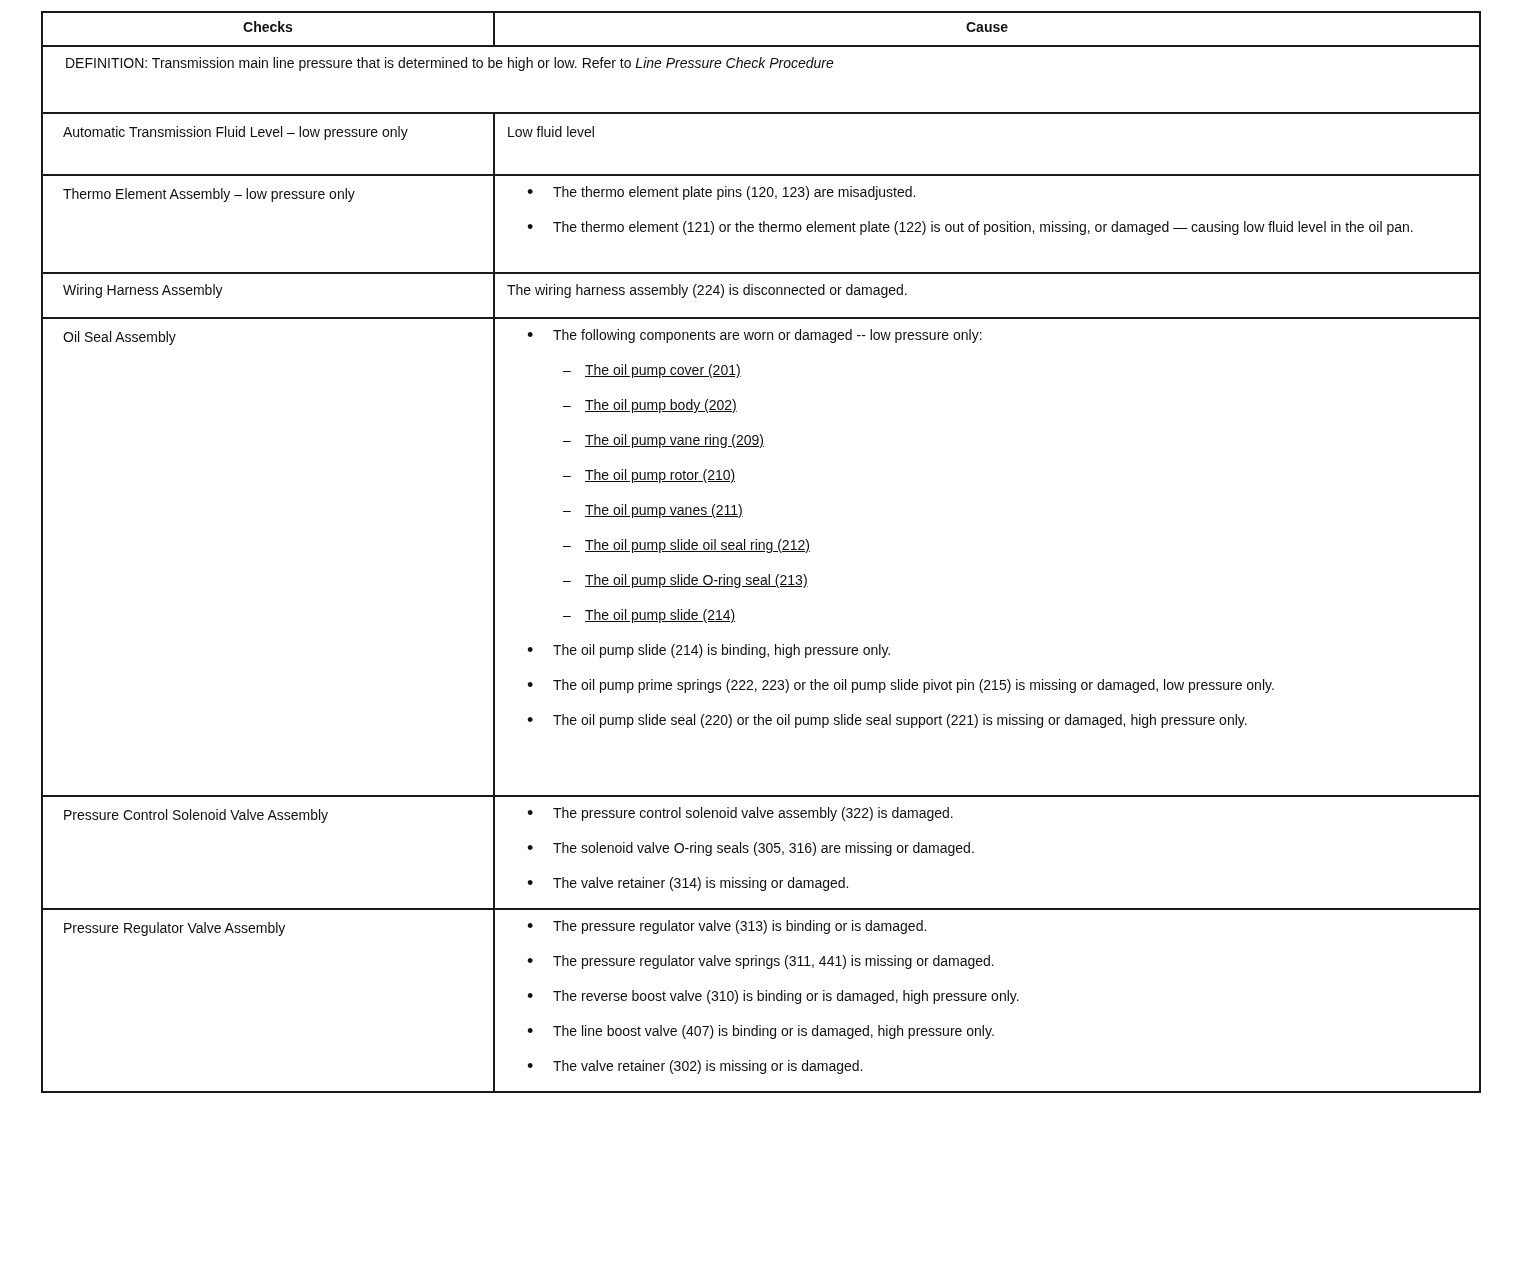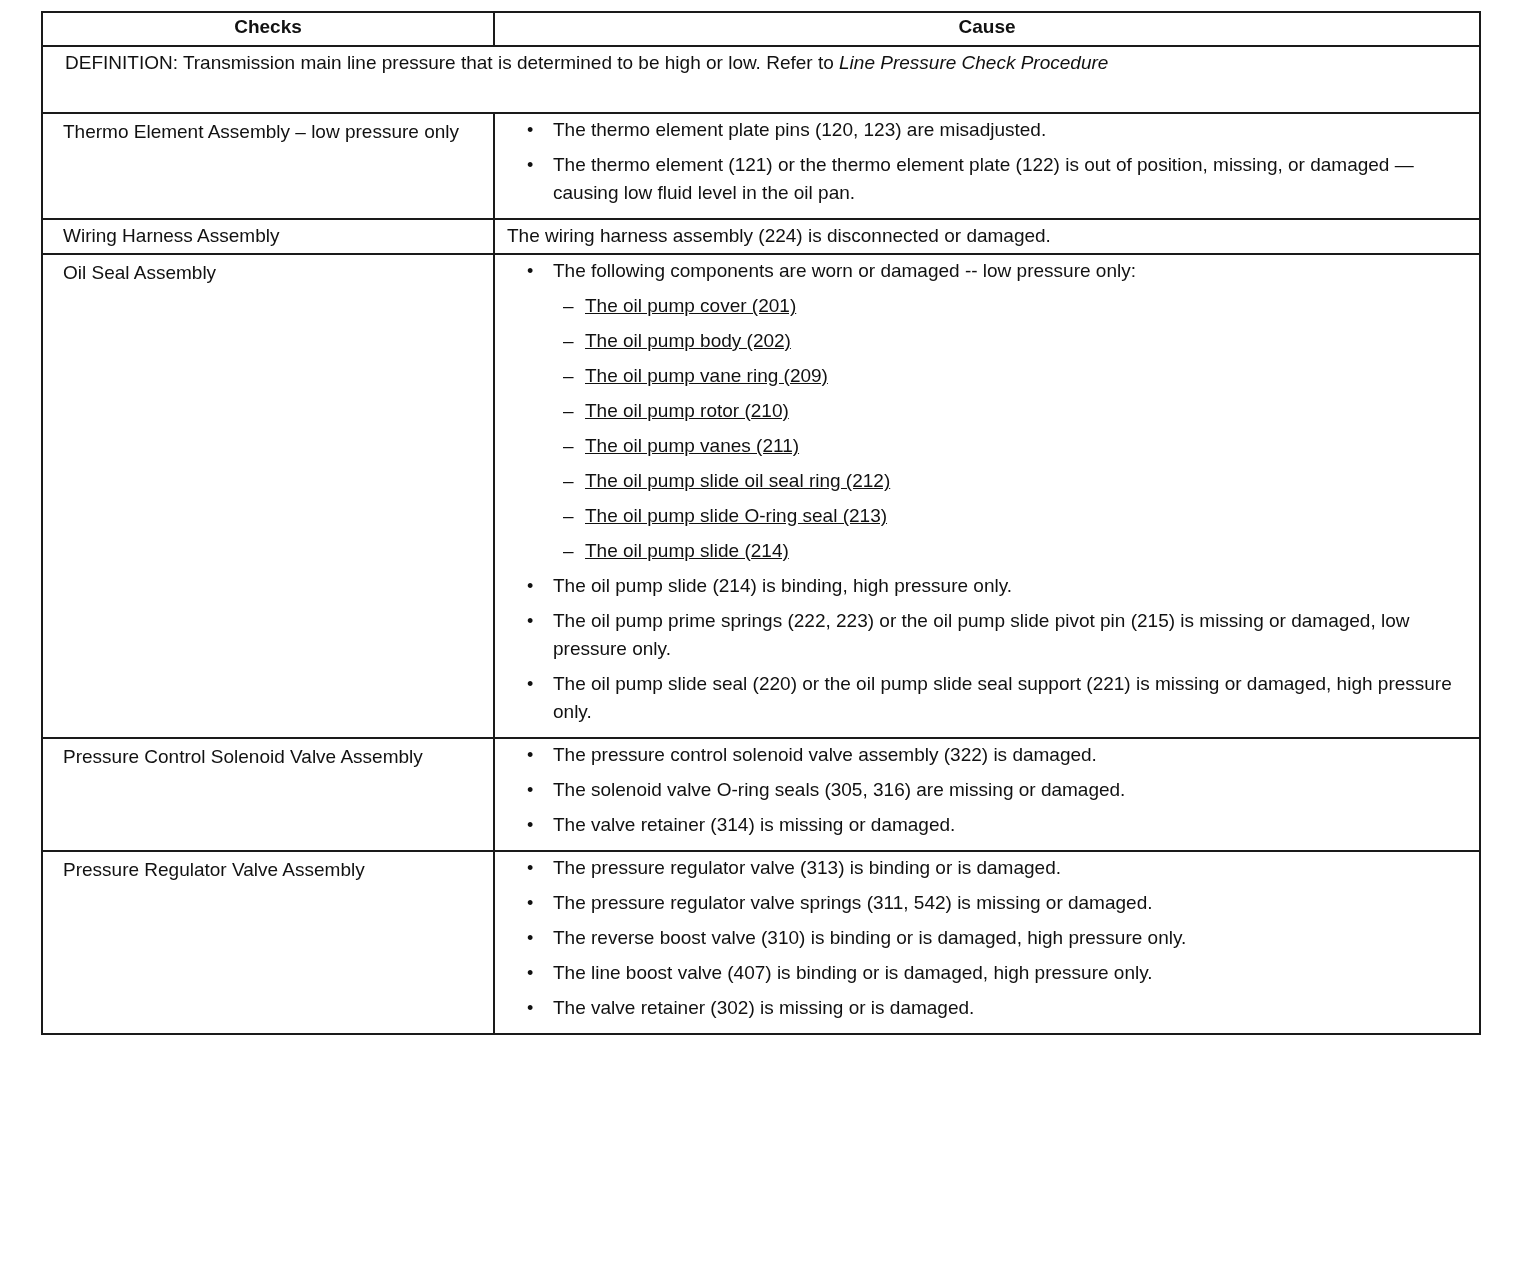--- a/index.html
+++ b/index.html
@@ -1,39 +1,39 @@
 <!DOCTYPE html>
 <html><head>
 <meta charset="utf-8">
 <style>
   html, body { margin: 0; padding: 0; background: #ffffff; }
   body { width: 1520px; height: 1262px; position: relative; overflow: hidden;
          font-family: "Liberation Sans", sans-serif; color: #111; }
   table.diag { position: absolute; left: 41px; top: 11px; width: 1438px;
                border-collapse: collapse; table-layout: fixed; }
   table.diag td, table.diag th { border: 2px solid #1a1a1a; vertical-align: top;
-               font-size: 19px; line-height: 28px; padding: 0; }
+               font-size: 14px; line-height: 28px; padding: 0; }
   col.c1 { width: 452px; }
   col.c2 { width: 986px; }
   th { font-weight: bold; text-align: center; height: 32px; line-height: 32px; }
   .def { height: 63px; padding: 2px 0 0 22px !important; }
   .def i { }
   td.check { padding: 4px 10px 0 20px !important; }
   td.cause-plain { padding: 4px 10px 0 12px !important; }
   td.cause-list { padding: 2px 10px 4px 0 !important; }
   ul.bl { list-style: none; margin: 0; padding: 0 0 0 32px; }
   ul.bl > li { position: relative; padding-left: 26px; margin: 0 0 7px 0; }
   ul.bl > li::before { content: "\2022"; position: absolute; left: 0; top: 0; font-size: 18px; }
   ul.sub { list-style: none; margin: 7px 0 0 0; padding: 0 0 0 10px; }
   ul.sub > li { margin: 0 0 7px 0; text-decoration: underline; }
   ul.sub > li .dash { display: inline-block; width: 22px; }
   .h-atf { height: 62px; }
   .h-thermo { height: 98px; }
   .h-filter { height: 70px; }
-  .h-wiring { height: 35px; }
+  .h-wiring { height: 45px; }
   .h-pump { height: 478px; }
   .h-pcs { height: 105px; }
   .h-tsr { height: 70px; }
   .h-prv { height: 174px; }
 </style>
 </head>
 <body>
 
 <table class="diag">
   <colgroup>
@@ -44,20 +44,24 @@
     <tr>
       <th>Checks</th>
       <th>Cause</th>
     </tr>
   </thead>
   <tbody>
     <tr>
       <td colspan="2" class="def"><span>DEFINITION: Transmission main line pressure that is determined to be high or low. Refer to </span><i>Line Pressure Check Procedure</i></td>
     </tr>
 
+    <tr class="h-atf">
+      <td class="check">Automatic Transmission Fluid Level – low pressure only</td>
+      <td class="cause-plain">Low fluid level</td>
+    </tr>
 
     <tr class="h-thermo">
       <td class="check">Thermo Element Assembly – low pressure only</td>
       <td class="cause-list">
         <ul class="bl">
           <li>The thermo element plate pins (120, 123) are misadjusted.</li>
           <li>The thermo element (121) or the thermo element plate (122) is out of position, missing, or damaged — causing low fluid level in the oil pan.</li>
         </ul>
       </td>
     </tr>
@@ -102,21 +106,21 @@
         </ul>
       </td>
     </tr>
 
 
     <tr class="h-prv">
       <td class="check">Pressure Regulator Valve Assembly</td>
       <td class="cause-list">
         <ul class="bl">
           <li>The pressure regulator valve (313) is binding or is damaged.</li>
-          <li>The pressure regulator valve springs (311, 542) is missing or damaged.</li>
+          <li>The pressure regulator valve springs (311, 441) is missing or damaged.</li>
           <li>The reverse boost valve (310) is binding or is damaged, high pressure only.</li>
           <li>The line boost valve (407) is binding or is damaged, high pressure only.</li>
           <li>The valve retainer (302) is missing or is damaged.</li>
         </ul>
       </td>
     </tr>
   </tbody>
 </table>
 
 </body></html>

